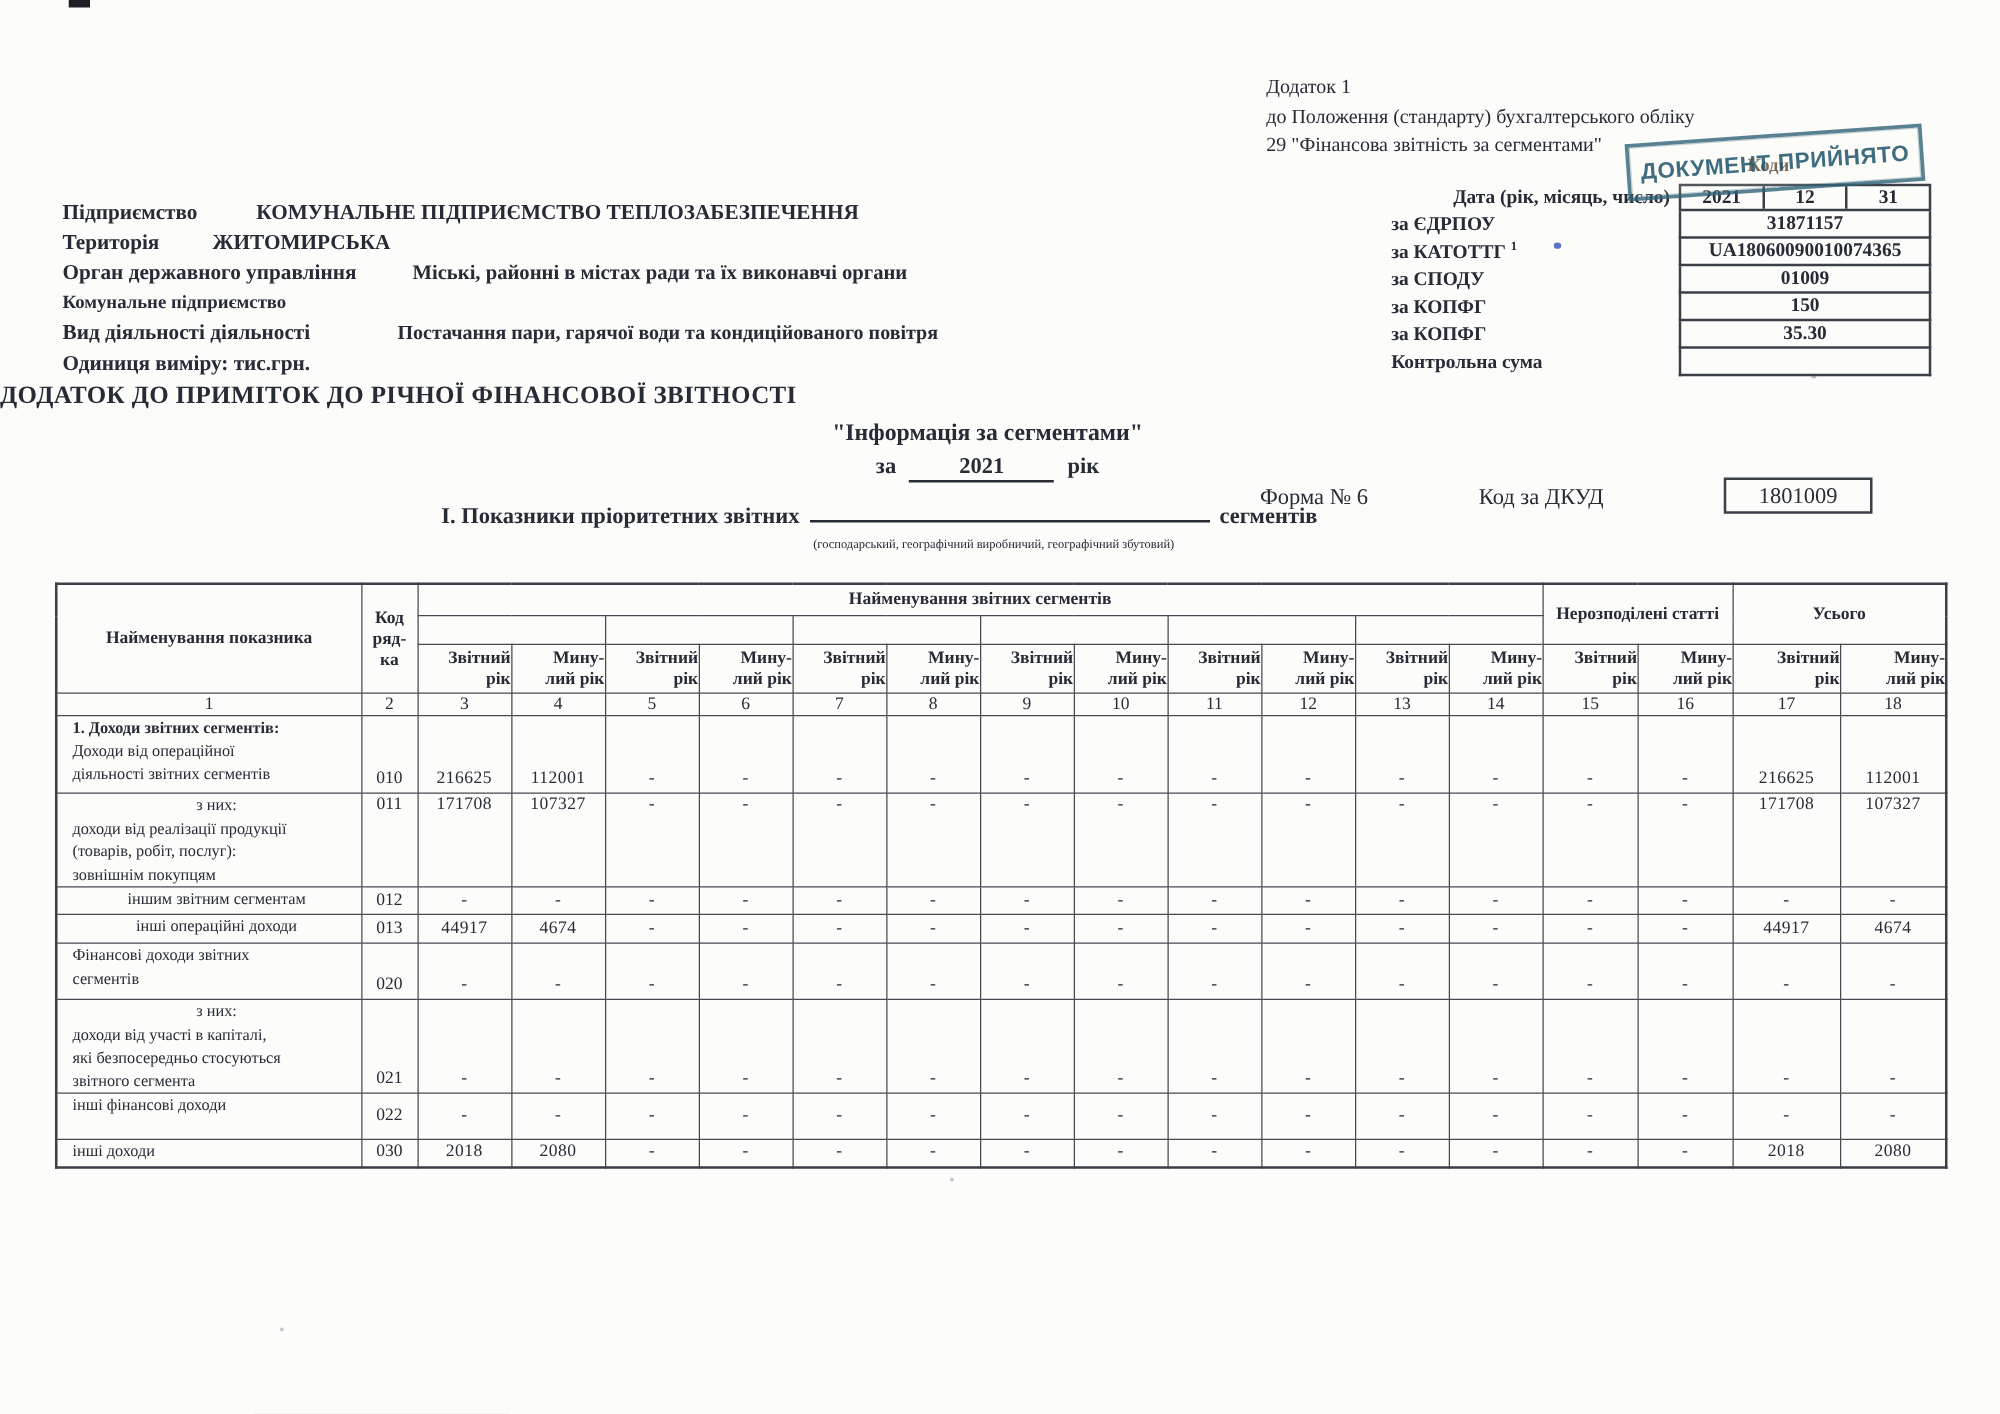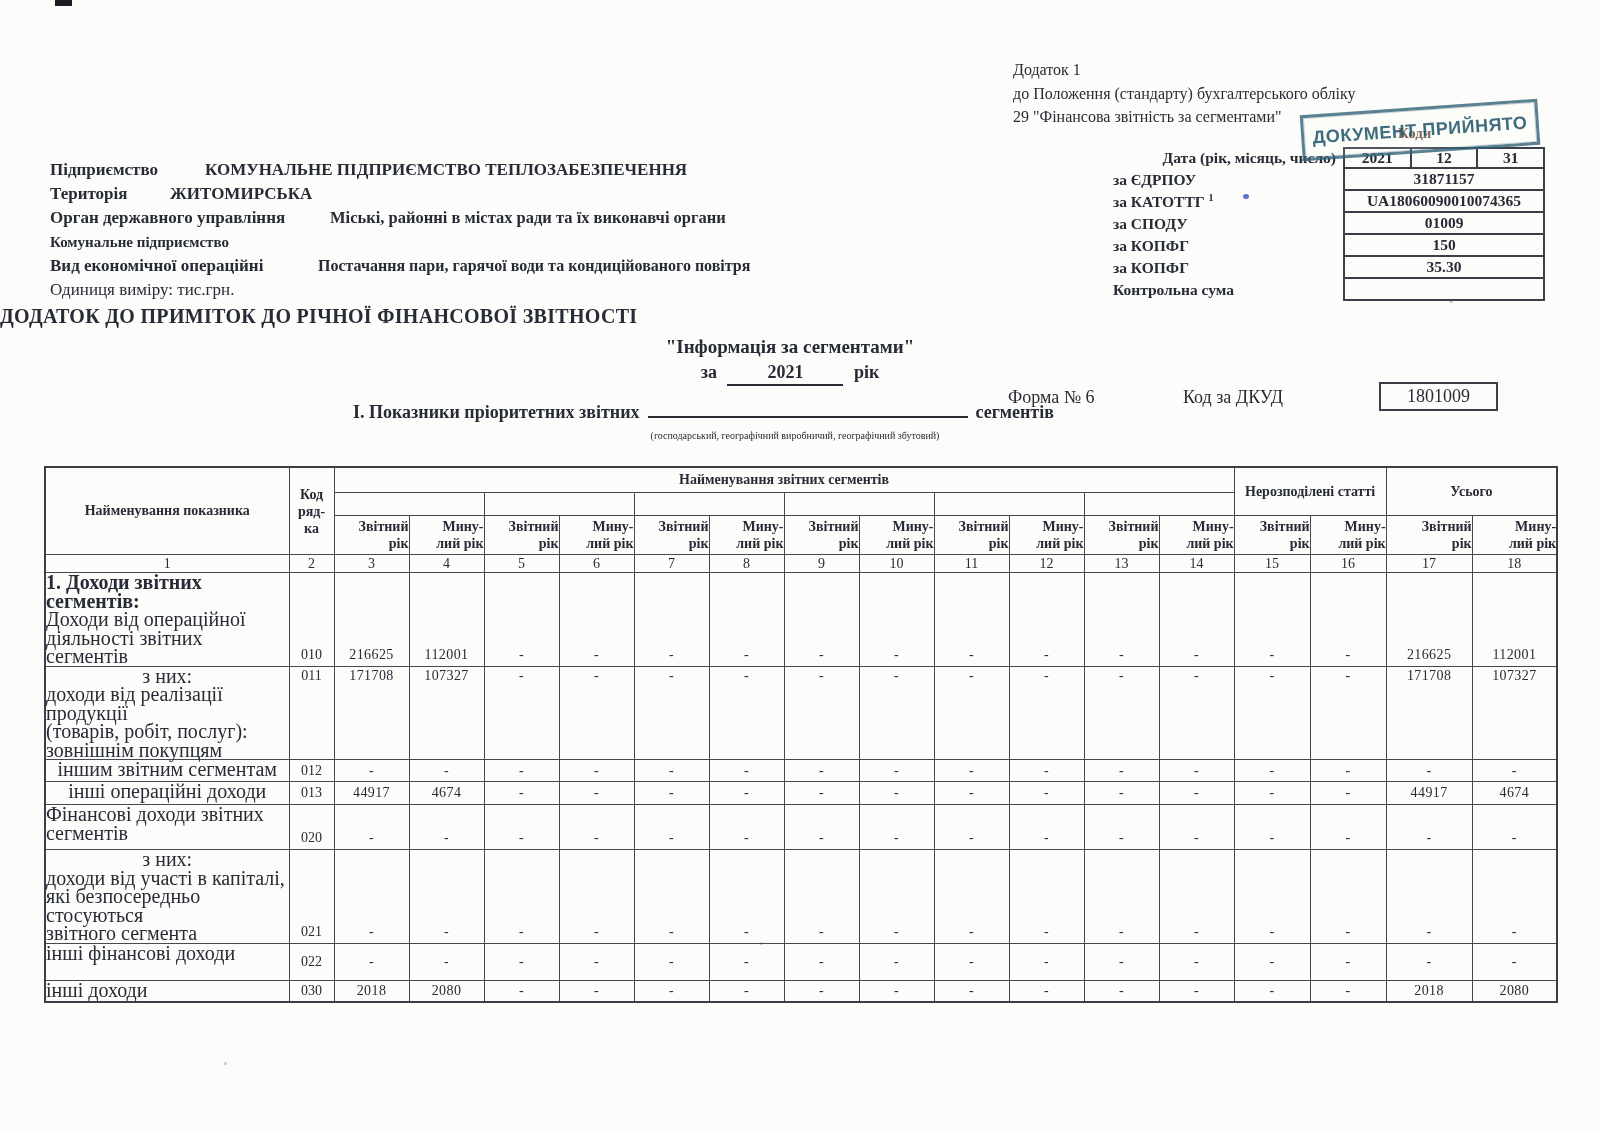--- a/index.html
+++ b/index.html
@@ -37,21 +37,21 @@
   .dcell:last-child{border-right:none;}
 
   
   .company{position:absolute;left:50px;top:158px;line-height:24px;font-size:17px;}
   .co-row{display:flex;align-items:baseline;}
   .co-label{font-weight:bold;flex-shrink:0;}
   .co-val{font-weight:bold;}
   .co-val.md{font-size:16.5px;}
   .co-val.md2{font-size:16px;}
   .co-val.sm{font-size:15px;}
-  .unit{font-weight:normal;}
+  .unit{font-weight:bold;}
 
   
   .t1{position:absolute;left:0;width:1580px;top:305px;text-align:left;font-weight:bold;font-size:20px;letter-spacing:.3px;}
   .t2{position:absolute;left:0;width:1580px;top:336px;text-align:center;font-weight:bold;font-size:19px;}
   .t3{position:absolute;left:0;width:1580px;top:362px;text-align:center;font-weight:bold;font-size:18px;}
   .yr-box{display:inline-block;border-bottom:2px solid #272b36;padding:0 40px 1px;margin:0 6px;}
 
   .form-no{position:absolute;left:1008px;top:387px;font-size:18px;}
   .dkud-label{position:absolute;left:1183px;top:387px;font-size:18px;}
   .dkud-box{position:absolute;left:1379px;top:382px;width:119px;height:29px;border:2px solid #3b3f48;
@@ -65,21 +65,21 @@
   .segtable{position:absolute;left:44px;top:466px;border-collapse:collapse;table-layout:fixed;width:1512px;border:2px solid #3b3f48;}
   .segtable td{border:1px solid #454952;padding:0;font-size:14px;}
   .hName{font-weight:bold;font-size:15.5px;text-align:center;vertical-align:middle;}
   .hCode{font-weight:bold;font-size:15px;text-align:center;vertical-align:middle;line-height:17px;padding:2px 0;}
   .hSeg{font-weight:bold;font-size:15px;text-align:center;height:24px;vertical-align:middle;}
   .hB td{height:22px;}
   .hUn,.hTot{font-weight:bold;font-size:15px;text-align:center;vertical-align:middle;line-height:19px;}
   .yr{font-weight:bold;font-size:14.5px;text-align:right;vertical-align:middle;line-height:17px;height:38px;padding:2px 0;}
   .numsRow td{text-align:center;font-size:14px;height:17px;line-height:16px;}
   .name{vertical-align:top;padding:1px 3px 2px 4px;}
-  .ln{font-size:20px;line-height:18.5px;text-align:left;}
+  .ln{font-size:13px;line-height:18.5px;text-align:left;margin-left:12px;}
   .ln.center{text-align:center;}
   .ln.bold{font-weight:bold;}
   .code{text-align:center;font-size:15px;}
   .val{text-align:center;font-size:13.5px;letter-spacing:.4px;}
   .v-bottom .code,.v-bottom .val{vertical-align:bottom;padding-bottom:3px;}
   .v-top .code,.v-top .val{vertical-align:top;padding-top:1px;}
   .v-middle .code,.v-middle .val{vertical-align:middle;}
 </style>
 </head>
 <body>
@@ -148,21 +148,21 @@
       <span class="co-val">ЖИТОМИРСЬКА</span>
     </div>
     <div class="co-row">
       <span class="co-label" style="width:280px">Орган державного управління</span>
       <span class="co-val md">Міські, районні в містах ради та їх виконавчі органи</span>
     </div>
     <div class="co-row">
       <span class="co-val sm">Комунальне підприємство</span>
     </div>
     <div class="co-row">
-      <span class="co-label" style="width:268px">Вид економічної операційні</span>
+      <span class="co-label" style="width:268px">Вид діяльності діяльності</span>
       <span class="co-val md2">Постачання пари, гарячої води та кондиційованого повітря</span>
     </div>
     <div class="unit">Одиниця виміру: тис.грн.</div>
   </div>
 
   <div class="t1">ДОДАТОК ДО ПРИМІТОК ДО РІЧНОЇ ФІНАНСОВОЇ ЗВІТНОСТІ</div>
   <div class="t2">"Інформація за сегментами"</div>
   <div class="t3">
     <span>за</span>
     <span class="yr-box">2021</span>

